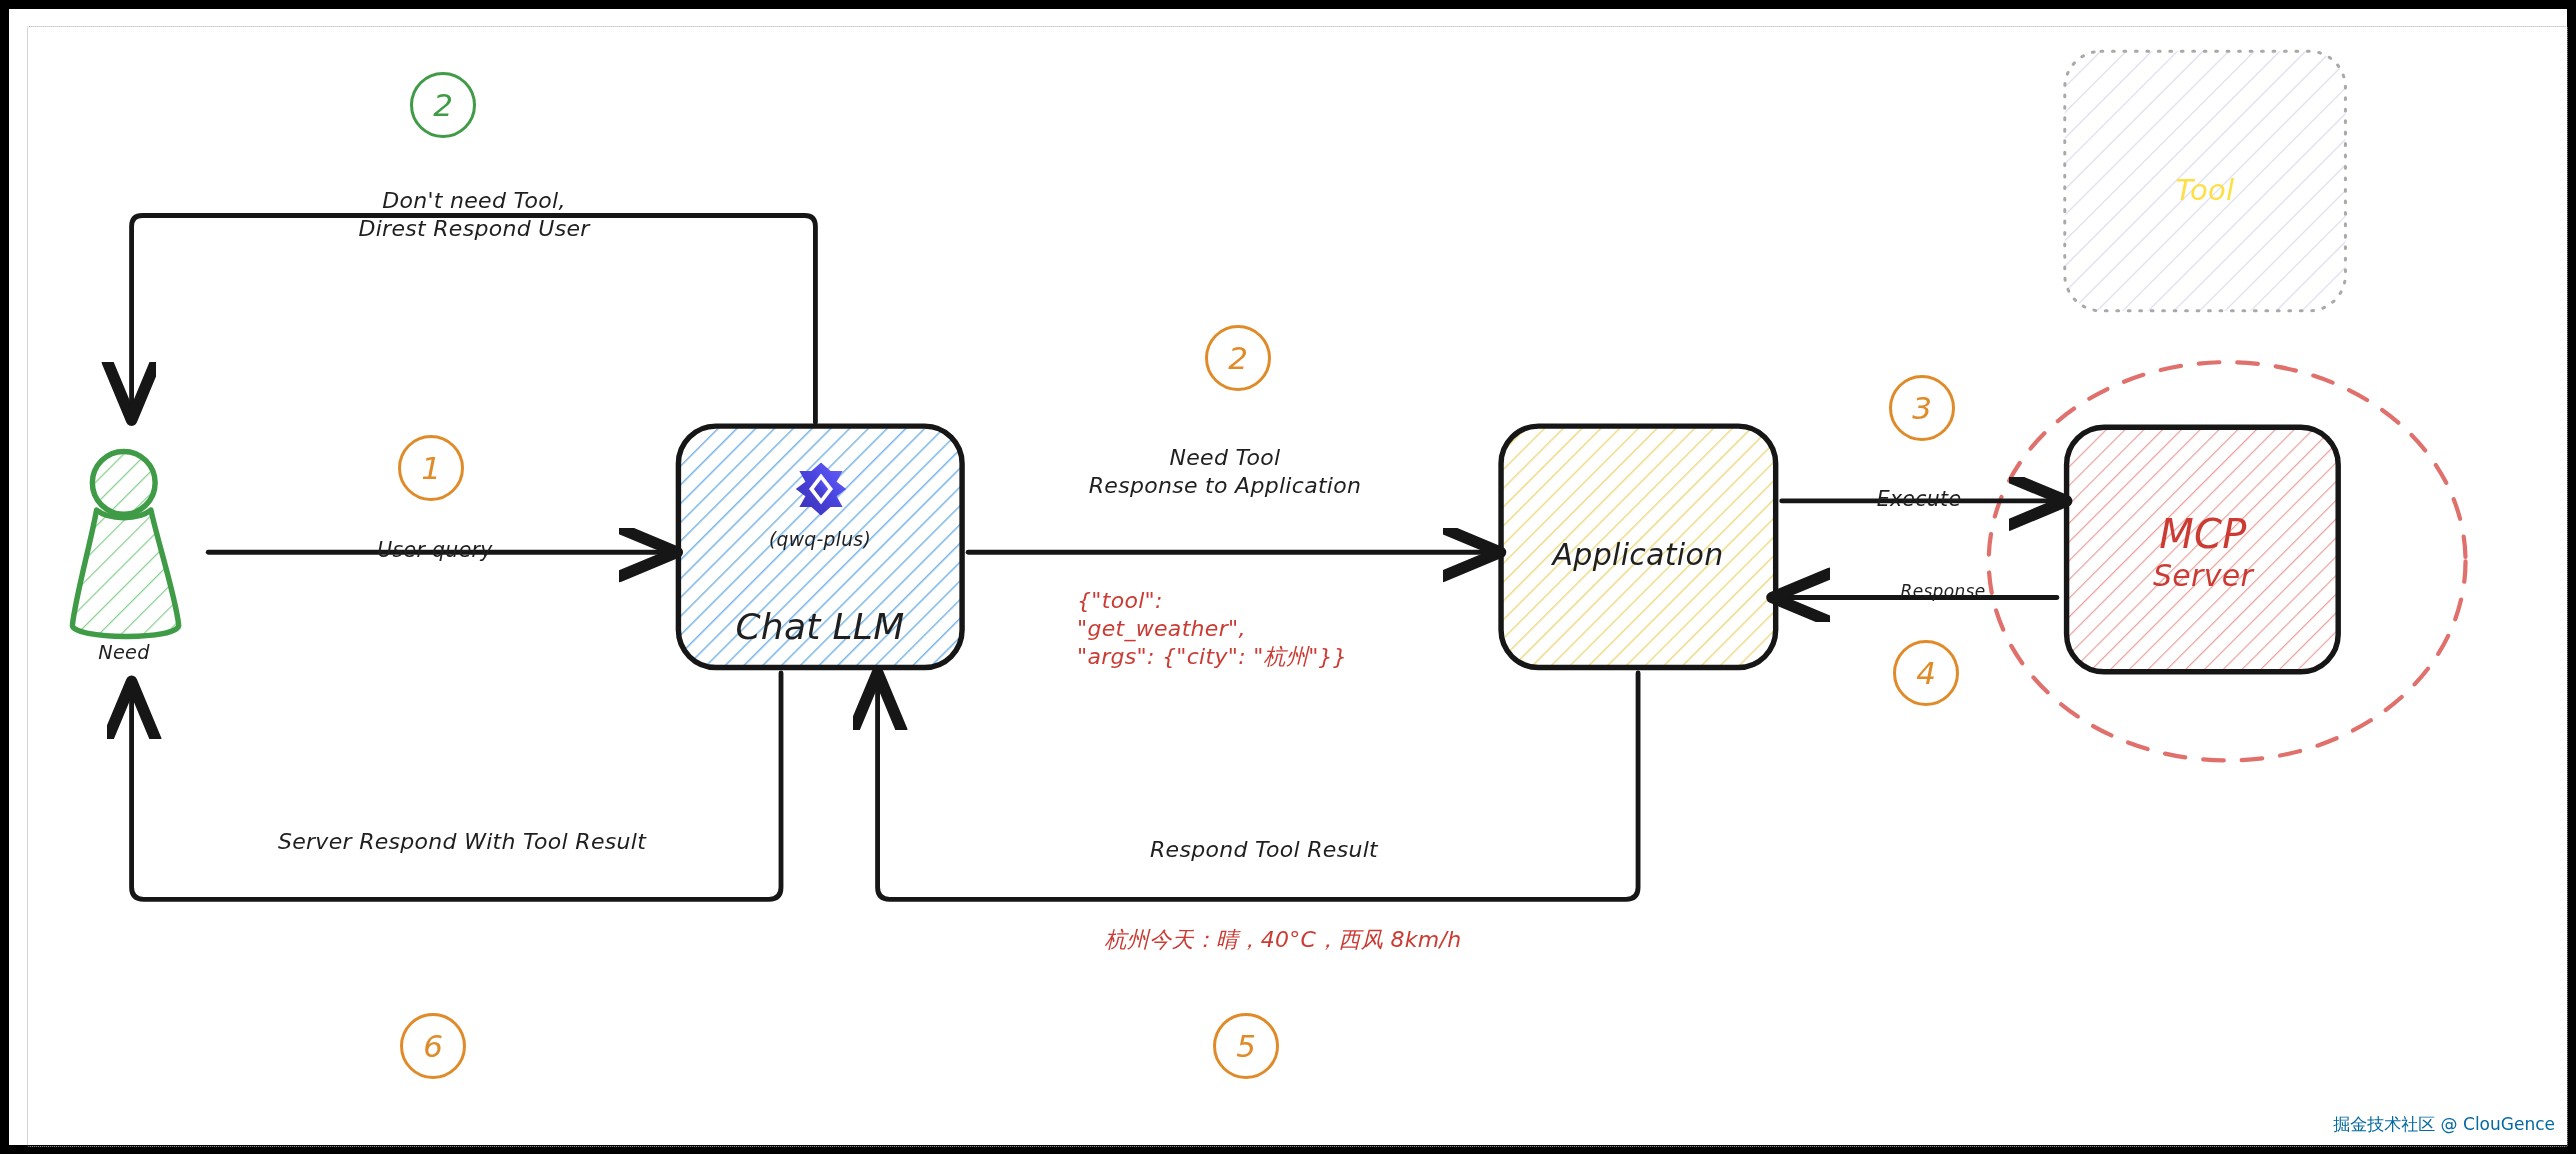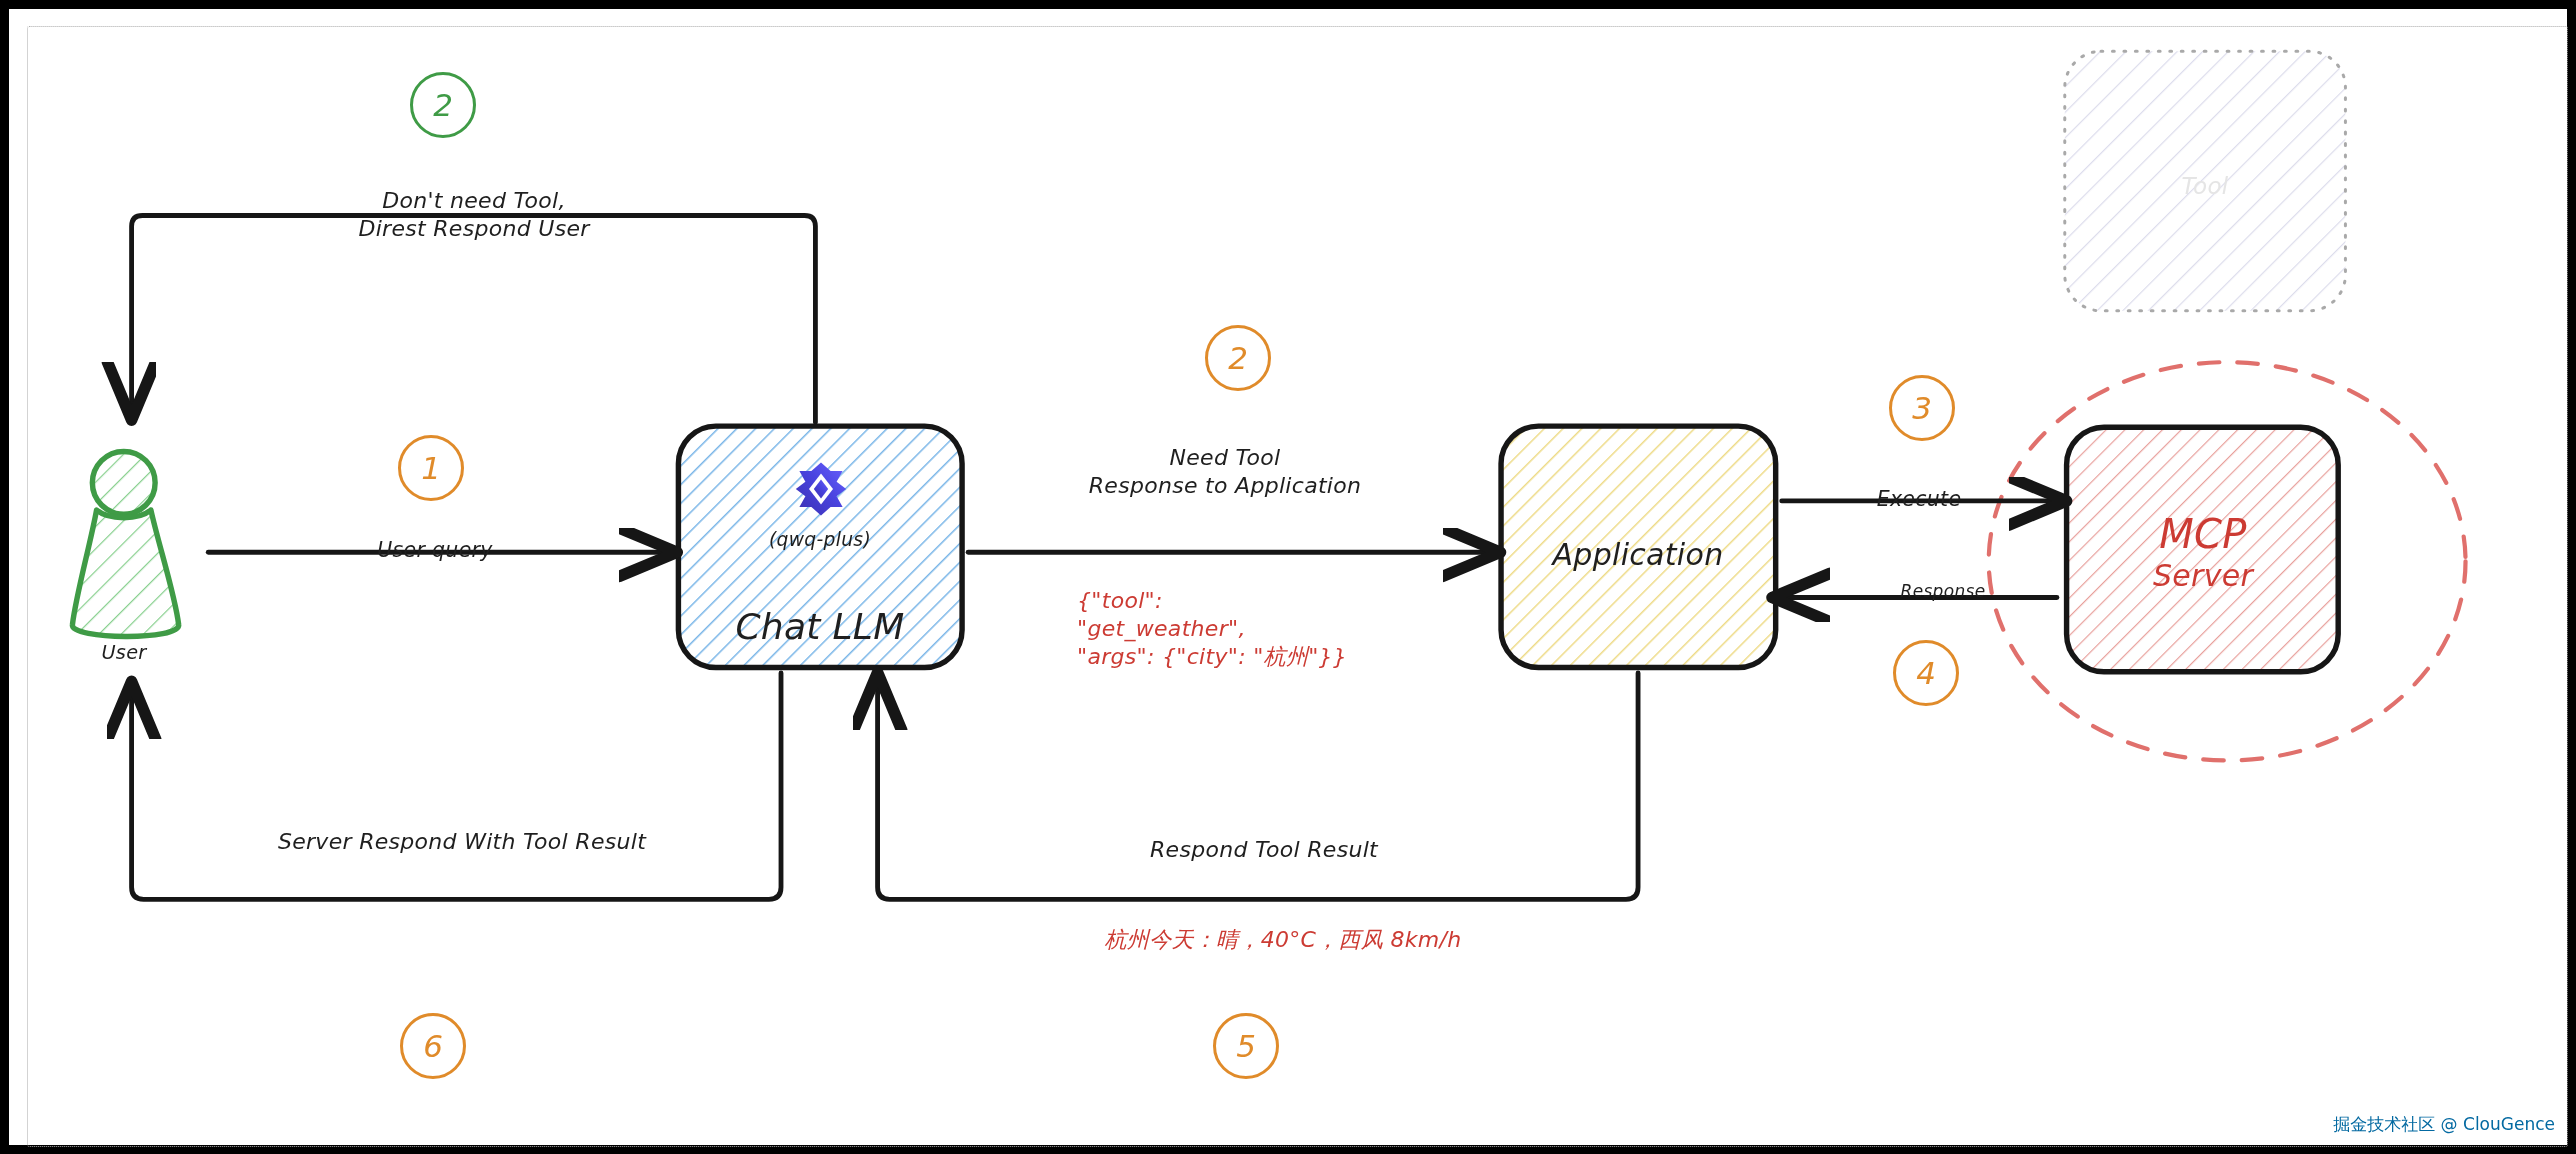--- a/index.html
+++ b/index.html
@@ -120,31 +120,31 @@
         <stop offset="55%" stop-color="#4a44e0"></stop>
         <stop offset="100%" stop-color="#6a63ff"></stop>
       </linearGradient>
     </defs>
     <path d="M50 6 L66 20 L86 20 L76 38 L92 50 L76 62 L86 80 L66 80 L50 94
              L34 80 L14 80 L24 62 L8 50 L24 38 L14 20 L34 20 Z" fill="url(#qg)"></path>
     <path d="M50 24 L70 50 L50 76 L30 50 Z" fill="#ffffff"></path>
     <path d="M50 34 L62 50 L50 66 L38 50 Z" fill="url(#qg)"></path>
   </svg>
 
-  <div class="lbl hand center" style="left:124px;top:641px;font-size:19.3px;">User</div>
+  <div class="lbl hand center" style="left:124px;top:641px;font-size:19.3px;">Need</div>
 
   <div class="lbl hand center" style="left:820px;top:528px;font-size:18.7px;">(qwq-plus)</div>
   <div class="lbl hand center" style="left:820px;top:604px;font-size:36px;">Chat LLM</div>
 
   <div class="lbl hand center" style="left:1638px;top:536px;font-size:30px;">Application</div>
 
   <div class="lbl hand center red" style="left:2203px;top:509px;font-size:40px;">MCP</div>
   <div class="lbl hand center red" style="left:2203px;top:557px;font-size:30px;">Server</div>
 
-  <div class="lbl hand center" style="left:2205px;top:172px;font-size:23px;color:#e5e5e5;">Tool</div>
+  <div class="lbl hand center" style="left:2205px;top:172px;font-size:29px;color:#fde047;">Tool</div>
 
   <div class="lbl hand center" style="left:435px;top:537px;font-size:20.5px;">User query</div>
 
   <div class="lbl hand center" style="left:1225px;top:444px;font-size:22px;">Need Tool
 Response to Application</div>
 
   <div class="lbl hand center" style="left:474px;top:187px;font-size:22px;">Don't need Tool,
 Direst Respond User</div>
 
   <div class="lbl hand center" style="left:1919px;top:486px;font-size:20.5px;">Execute</div>

